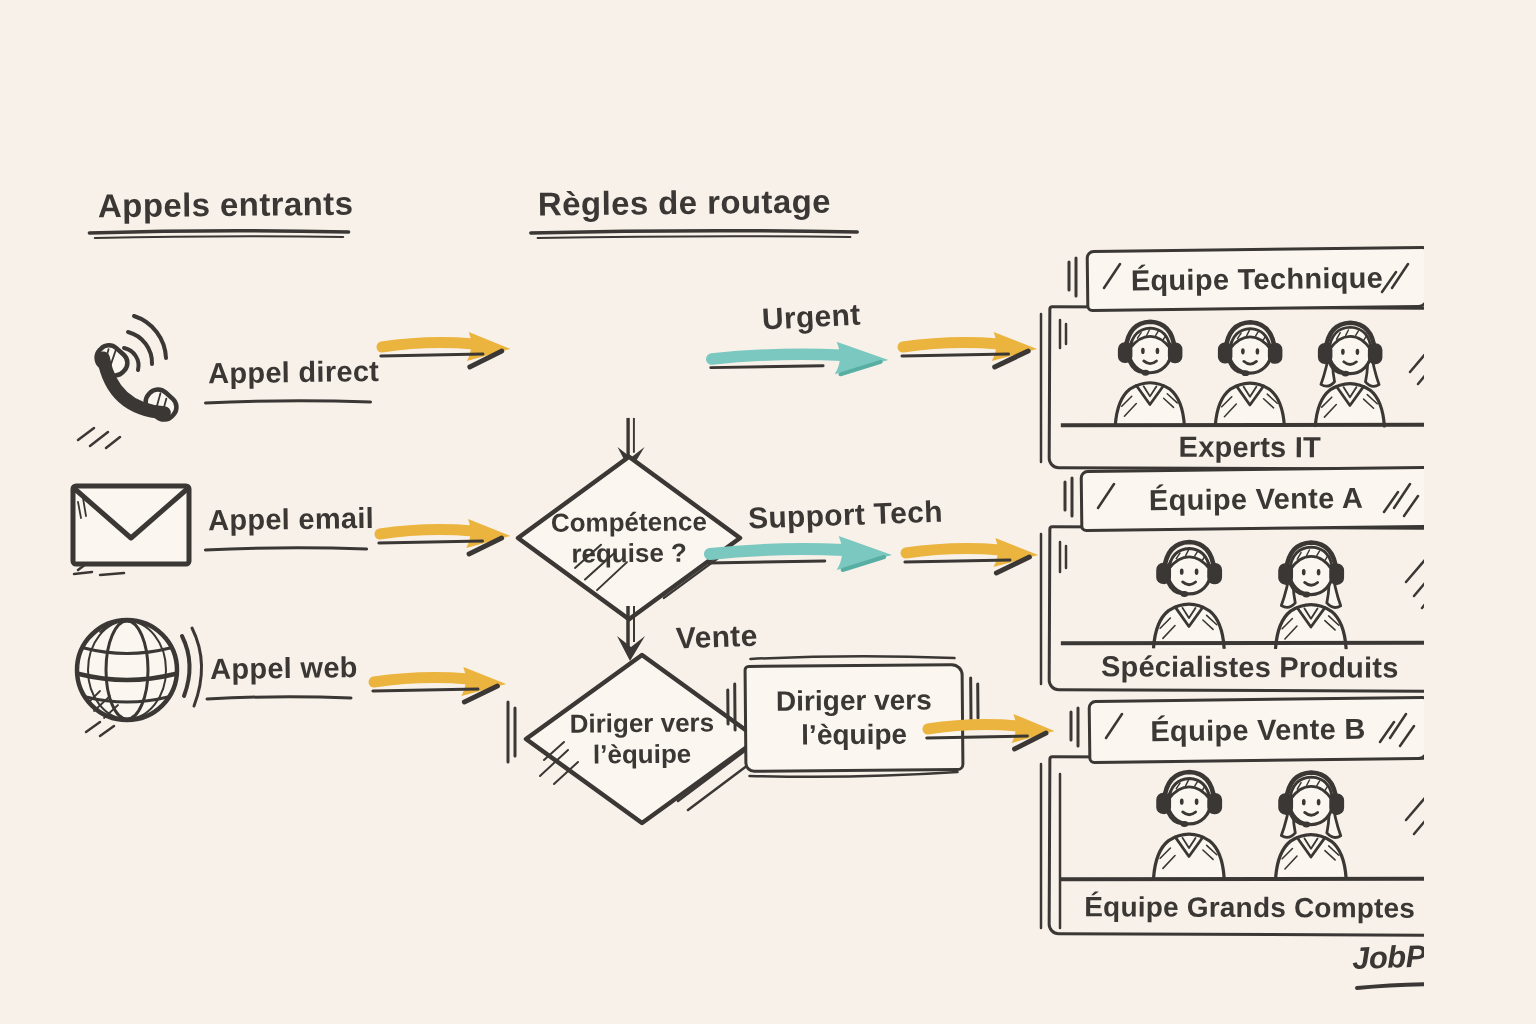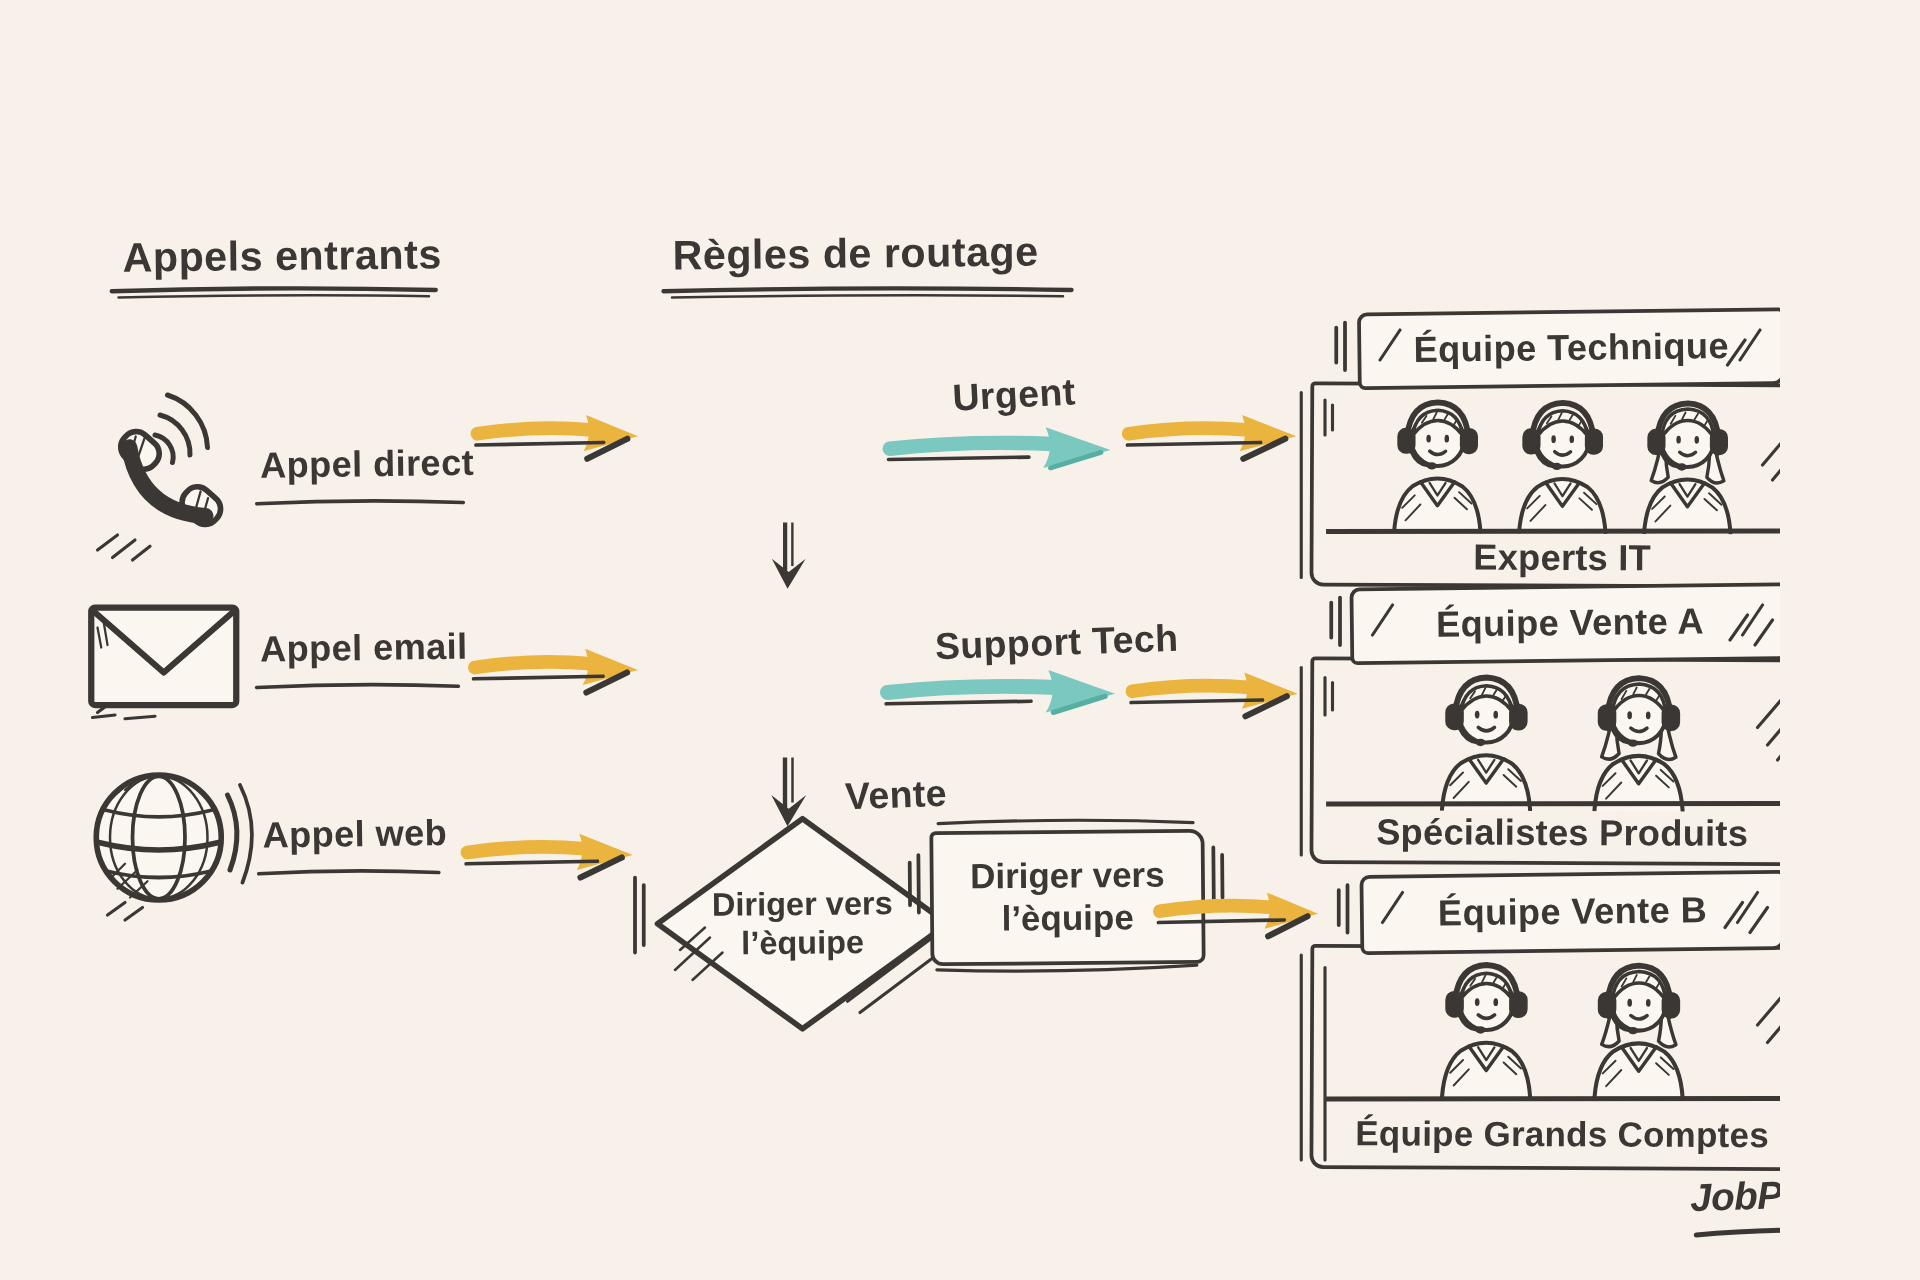--- a/index.html
+++ b/index.html
@@ -206,20 +206,31 @@
   </div>
 
   <div class="abs" style="left:614px;top:416px;width:34px;height:58px;">
     <svg viewBox="0 0 34 60" style="width:100%;height:100%">
       <line class="ink" x1="14" y1="2" x2="14" y2="42" stroke-width="3.5"></line>
       <line class="ink" x1="20" y1="2" x2="20" y2="38" stroke-width="2"></line>
       <path class="inkfill" d="M3 32 L16 57 L31 32 L17 43 Z"></path>
     </svg>
   </div>
 
+  <div class="abs" style="left:512px;top:452px;width:234px;height:172px;">
+    <svg viewBox="0 0 234 178" preserveAspectRatio="none" style="width:100%;height:100%;overflow:visible">
+      <polygon points="117,5 228,89 117,173 6,89" fill="var(--fill,#FBF7F0)" class="ink" stroke-width="4.5" stroke-linejoin="round"></polygon>
+      <path class="ink nofill" d="M152 151 L219 100" stroke-width="2.5" stroke-linecap="round"></path>
+      <path class="ink nofill" d="M63 120 L89 96 M73 132 L103 104 M85 143 L115 114" stroke-width="2" stroke-linecap="round"></path>
+    </svg>
+    <div class="dtext">
+      <span>Compétence</span>
+      <span>requise ?</span>
+    </div>
+  </div>
   <div class="abs branch-label" style="left:748px;top:498px;transform:rotate(-2deg);">Support Tech</div>
   <div class="abs" style="left:704px;top:530px;width:198px;height:48px;">
     <svg viewBox="0 0 200 48" preserveAspectRatio="none" style="width:100%;height:100%;overflow:visible">
       <path d="M6 24 Q70 17 142 20" fill="none" stroke="var(--teal,#7AC8BF)" stroke-width="12" stroke-linecap="round"></path>
       <path d="M136 6 L190 25 L134 40 Q144 24 136 6 Z" fill="var(--teal,#7AC8BF)"></path>
       <path class="ink nofill" d="M5 33 L122 31" stroke-width="3" stroke-linecap="round"></path>
       <path d="M140 40 L182 27" fill="none" stroke="#57AEA3" stroke-width="4" stroke-linecap="round"></path>
     </svg>
   </div>
   <div class="abs" style="left:900px;top:534px;width:146px;height:42px;">

